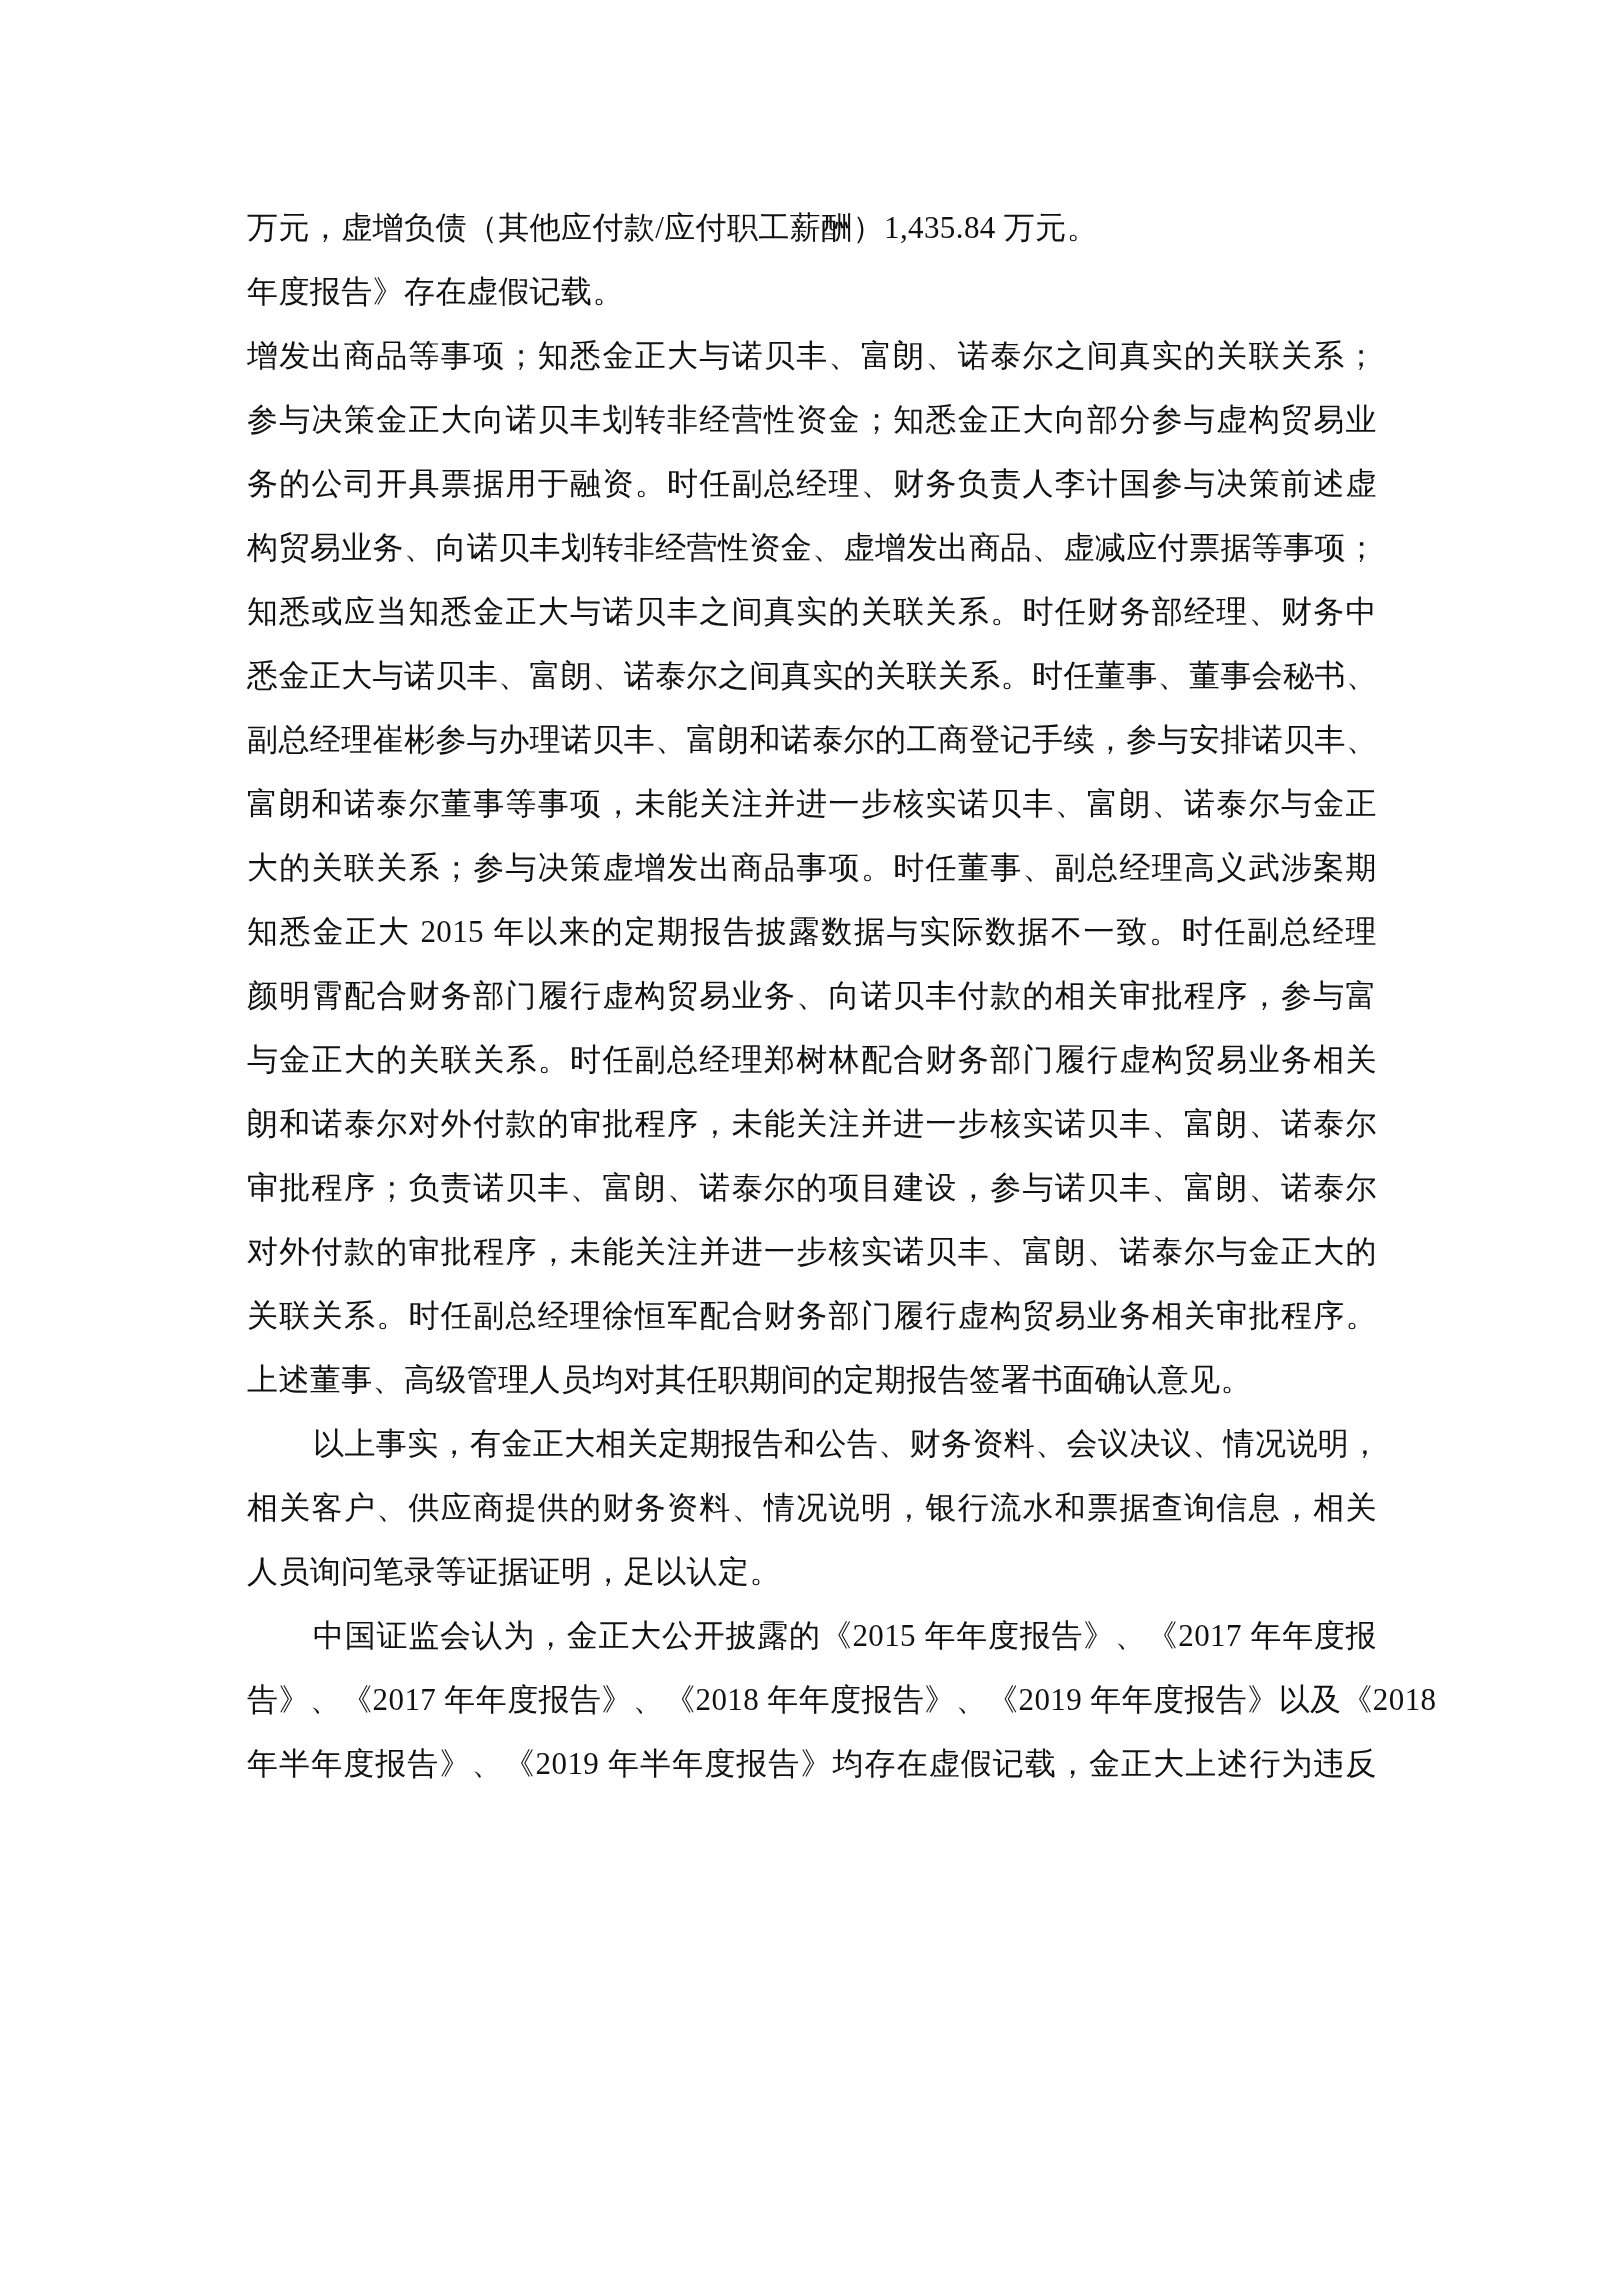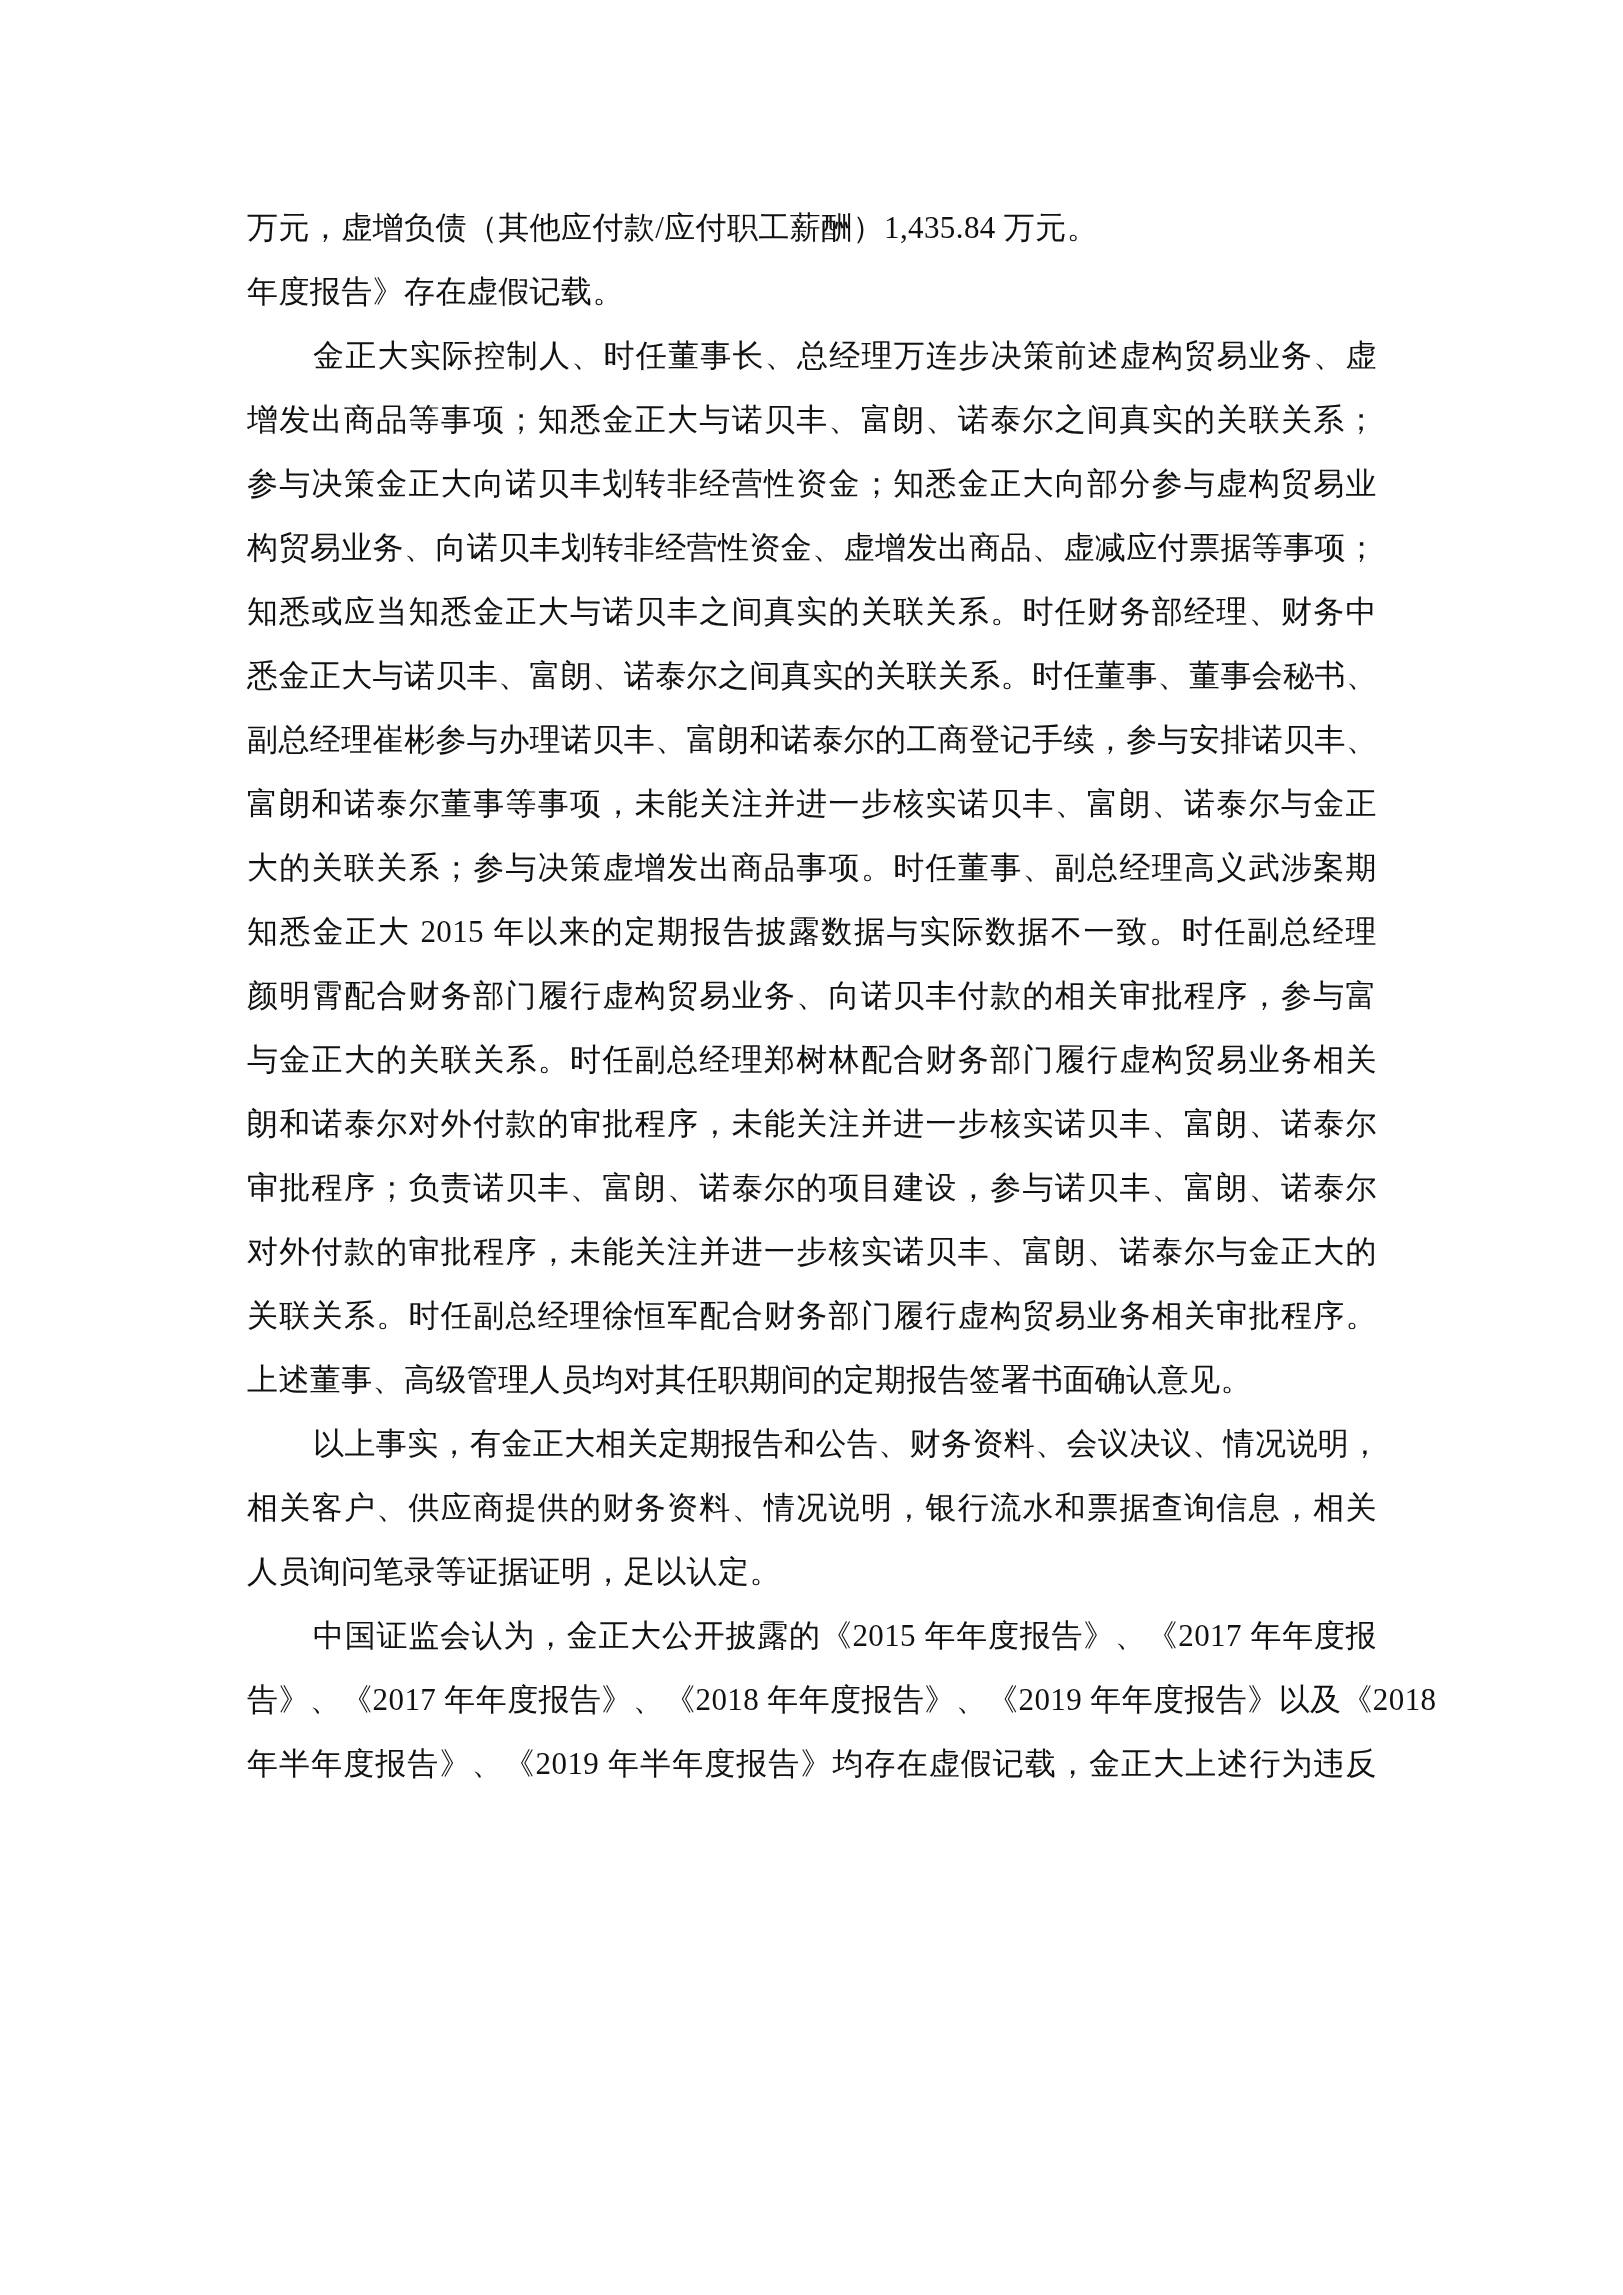--- a/index.html
+++ b/index.html
@@ -55,23 +55,23 @@
 
     <div>
       <span class="line last">万元，虚增负债（其他应付款/应付职工薪酬）1,435.84 万元。</span>
     </div>
 
     <div>
       <span class="line last">年度报告》存在虚假记载。</span>
     </div>
 
     <div>
-      <span class="line indent">金正大实际控制人、时任董事长、总经理万连步决策前述虚构贸易业务、虚</span>
       <span class="line">增发出商品等事项；知悉金正大与诺贝丰、富朗、诺泰尔之间真实的关联关系；</span>
       <span class="line">参与决策金正大向诺贝丰划转非经营性资金；知悉金正大向部分参与虚构贸易业</span>
+      <span class="line">务的公司开具票据用于融资。时任副总经理、财务负责人李计国参与决策前述虚</span>
       <span class="line">构贸易业务、向诺贝丰划转非经营性资金、虚增发出商品、虚减应付票据等事项；</span>
       <span class="line">知悉或应当知悉金正大与诺贝丰之间真实的关联关系。时任财务部经理、财务中</span>
       <span class="line">悉金正大与诺贝丰、富朗、诺泰尔之间真实的关联关系。时任董事、董事会秘书、</span>
       <span class="line">副总经理崔彬参与办理诺贝丰、富朗和诺泰尔的工商登记手续，参与安排诺贝丰、</span>
       <span class="line">富朗和诺泰尔董事等事项，未能关注并进一步核实诺贝丰、富朗、诺泰尔与金正</span>
       <span class="line">大的关联关系；参与决策虚增发出商品事项。时任董事、副总经理高义武涉案期</span>
       <span class="line">知悉金正大 2015 年以来的定期报告披露数据与实际数据不一致。时任副总经理</span>
       <span class="line">颜明霄配合财务部门履行虚构贸易业务、向诺贝丰付款的相关审批程序，参与富</span>
       <span class="line">与金正大的关联关系。时任副总经理郑树林配合财务部门履行虚构贸易业务相关</span>
       <span class="line">朗和诺泰尔对外付款的审批程序，未能关注并进一步核实诺贝丰、富朗、诺泰尔</span>

